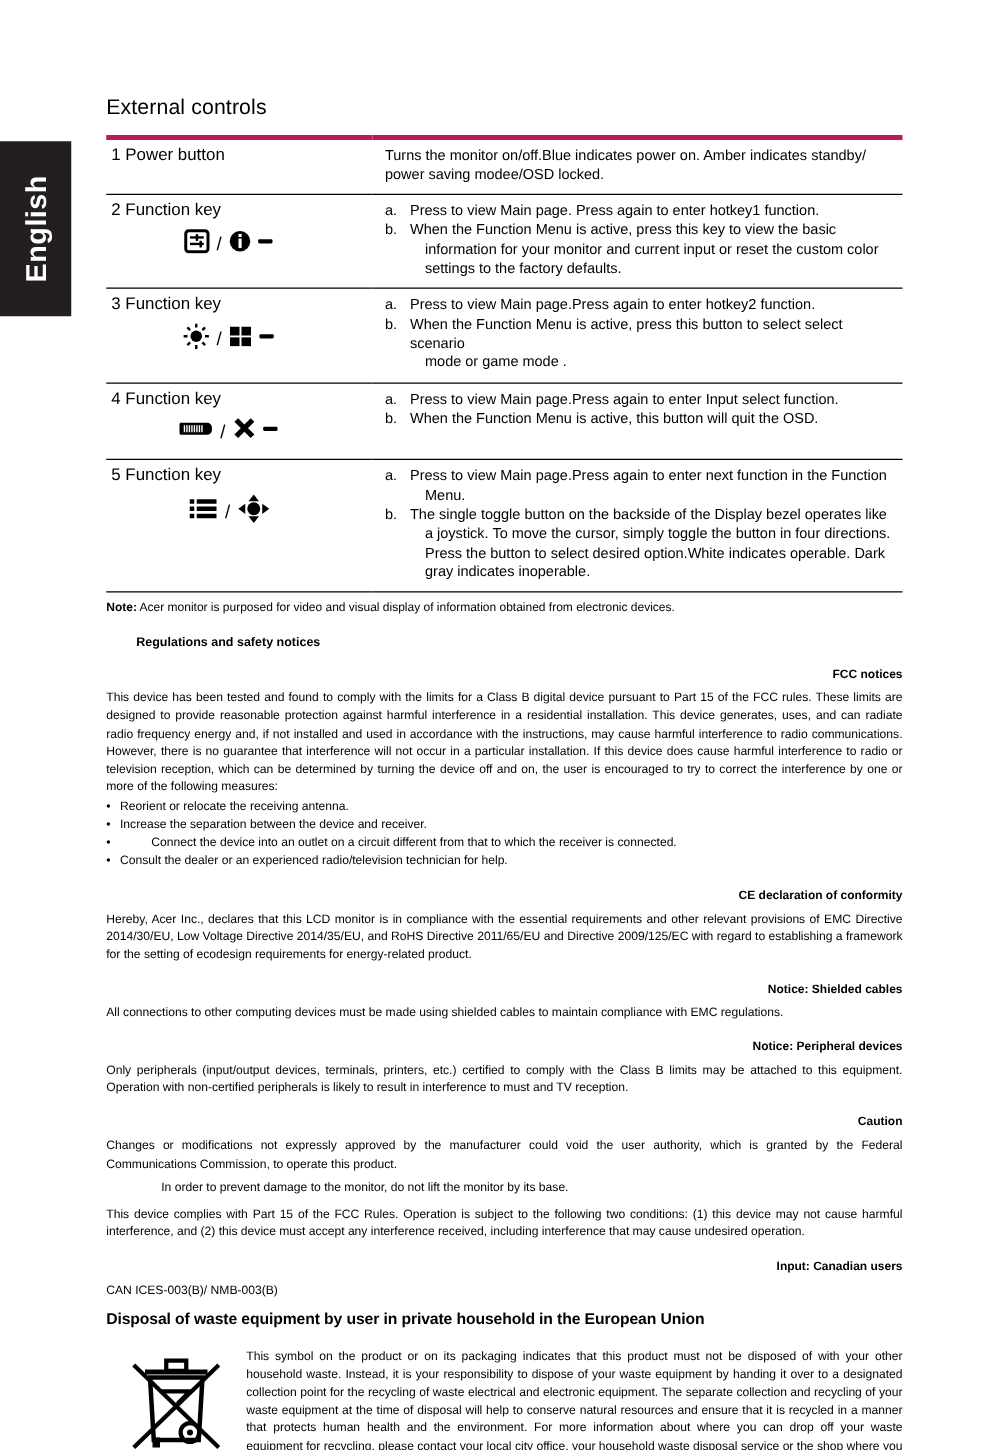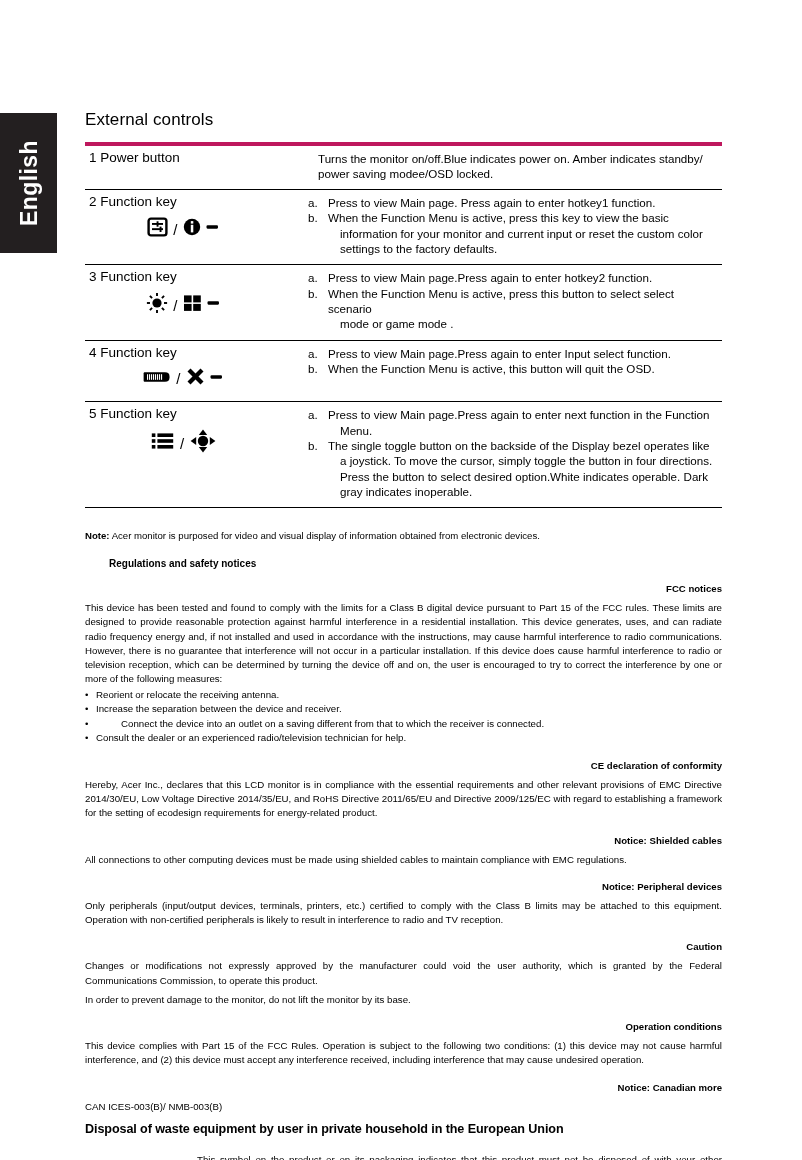--- a/index.html
+++ b/index.html
@@ -42,21 +42,21 @@
     position: absolute;
     left: 85px;
     top: 0;
     width: 637px;
   }
 
   #page-title {
     font-size: 17px;
     font-weight: normal;
     margin: 0;
-    padding-top: 110px;
+    padding-top: 76px;
     letter-spacing: 0.1px;
   }
 
   
   #controls-table {
     width: 100%;
     border-collapse: collapse;
     margin-top: 12px;
     table-layout: fixed;
   }
@@ -81,21 +81,20 @@
   }
   .ctrl-icons {
     margin-top: 6px;
     text-align: center;
     padding-right: 14px;
     height: 26px;
   }
   .desc-plain {
     font-size: 11.6px;
     line-height: 1.3;
-    margin-left: 10px;
   }
   ol.desc-list {
     margin: 0;
     padding: 0;
     list-style: none;
     font-size: 11.6px;
     line-height: 1.32;
   }
   ol.desc-list > li {
     position: relative;
@@ -119,21 +118,21 @@
     vertical-align: middle;
     display: inline-block;
     margin: 0 1px;
     font-weight: 300;
   }
 
   
   .note-line {
     font-size: 9.6px;
     line-height: 1.35;
-    margin-top: 22px;
+    margin-top: 7px;
   }
   .note-line b { font-weight: bold; }
 
   h3.sec-head {
     font-size: 10px;
     font-weight: bold;
     margin: 15px 0 0 0;
     padding-left: 24px;
   }
   h4.sub-head {
@@ -141,21 +140,21 @@
     font-weight: bold;
     margin: 14px 0 0 0;
     text-align: right;
   }
   p.para {
     font-size: 9.7px;
     line-height: 1.47;
     margin: 7px 0 0 0;
     text-align: justify;
   }
-  p.para.tight { margin-top: 5px; }
+  p.para.tight { margin-top: 5px; margin-left: 44px; }
   ul.bullets {
     margin: 1px 0 0 0;
     padding: 0;
     list-style: none;
     font-size: 9.7px;
     line-height: 1.5;
   }
   ul.bullets li {
     position: relative;
     padding-left: 11px;
@@ -418,41 +417,40 @@
     <b>Note:</b><span> Acer monitor is purposed for video and visual display of information obtained from electronic devices.</span>
   </div>
 
   <h3 class="sec-head">Regulations and safety notices</h3>
 
   <h4 class="sub-head">FCC notices</h4>
   <p class="para">This device has been tested and found to comply with the limits for a Class B digital device pursuant to Part 15 of the FCC rules. These limits are designed to provide reasonable protection against harmful interference in a residential installation. This device generates, uses, and can radiate radio frequency energy and, if not installed and used in accordance with the instructions, may cause harmful interference to radio communications. However, there is no guarantee that interference will not occur in a particular installation. If this device does cause harmful interference to radio or television reception, which can be determined by turning the device off and on, the user is encouraged to try to correct the interference by one or more of the following measures:</p>
   <ul class="bullets">
     <li><span class="bdot">•</span><span>Reorient or relocate the receiving antenna.</span></li>
     <li><span class="bdot">•</span><span>Increase the separation between the device and receiver.</span></li>
-    <li class="extra-indent"><span class="bdot">•</span><span>Connect the device into an outlet on a saving different from that to which the receiver is connected.</span></li>
+    <li class="extra-indent"><span class="bdot">•</span><span>Connect the device into an outlet on a circuit different from that to which the receiver is connected.</span></li>
     <li><span class="bdot">•</span><span>Consult the dealer or an experienced radio/television technician for help.</span></li>
   </ul>
 
   <h4 class="sub-head">CE declaration of conformity</h4>
   <p class="para">Hereby, Acer Inc., declares that this LCD monitor is in compliance with the essential requirements and other relevant provisions of EMC Directive 2014/30/EU, Low Voltage Directive 2014/35/EU, and RoHS Directive 2011/65/EU and Directive 2009/125/EC with regard to establishing a framework for the setting of ecodesign requirements for energy-related product.</p>
 
   <h4 class="sub-head">Notice: Shielded cables</h4>
   <p class="para">All connections to other computing devices must be made using shielded cables to maintain compliance with EMC regulations.</p>
 
   <h4 class="sub-head">Notice: Peripheral devices</h4>
-  <p class="para">Only peripherals (input/output devices, terminals, printers, etc.) certified to comply with the Class B limits may be attached to this equipment. Operation with non-certified peripherals is likely to result in interference to radio and TV reception.</p>
+  <p class="para">Only peripherals (input/output devices, terminals, printers, etc.) certified to comply with the Class B limits may be attached to this equipment. Operation with non-certified peripherals is likely to result in interference to must and TV reception.</p>
 
   <h4 class="sub-head">Caution</h4>
   <p class="para">Changes or modifications not expressly approved by the manufacturer could void the user authority, which is granted by the Federal Communications Commission, to operate this product.</p>
   <p class="para tight">In order to prevent damage to the monitor, do not lift the monitor by its base.</p>
 
-  <h4 class="sub-head">Operation conditions</h4>
   <p class="para">This device complies with Part 15 of the FCC Rules. Operation is subject to the following two conditions: (1) this device may not cause harmful interference, and (2) this device must accept any interference received, including interference that may cause undesired operation.</p>
 
-  <h4 class="sub-head">Notice: Canadian more</h4>
+  <h4 class="sub-head">Input: Canadian users</h4>
   <p class="para">CAN ICES-003(B)/ NMB-003(B)</p>
 
   <h2 class="big-head">Disposal of waste equipment by user in private household in the European Union</h2>
 
   <div id="weee-block">
     <div id="weee-symbol">
       <svg width="78" height="94" viewBox="0 0 78 94">
 
         <path d="M18,22 L60,22 L57,72 L21,72 Z" fill="none" stroke="#000" stroke-width="3.6"></path>
 

